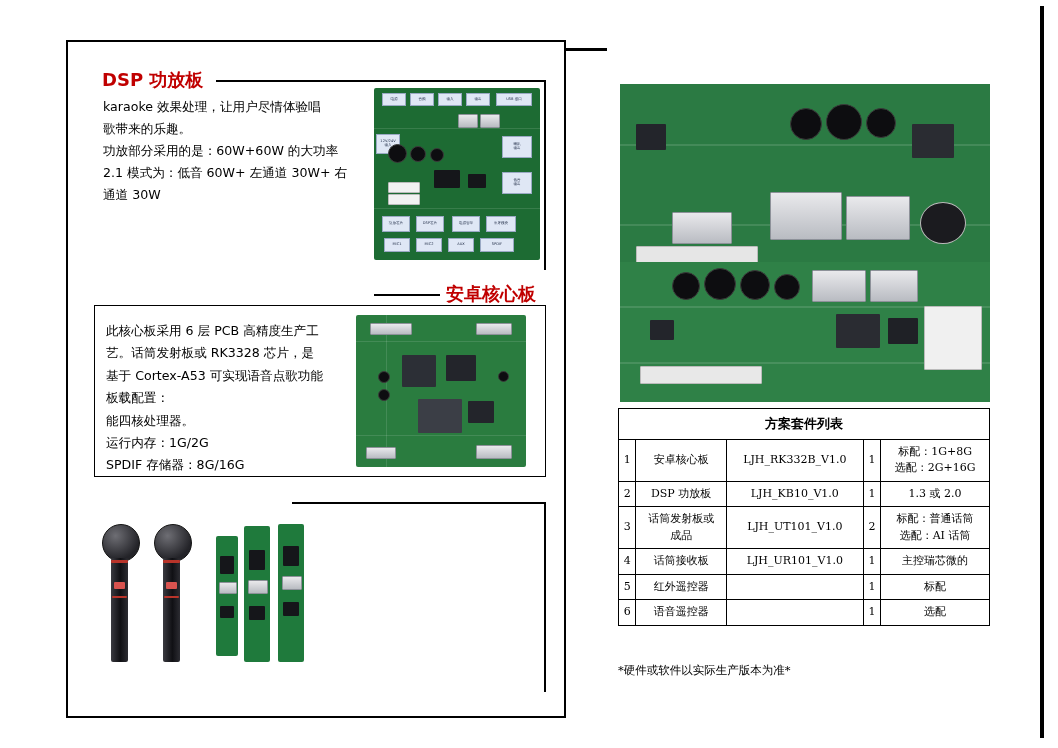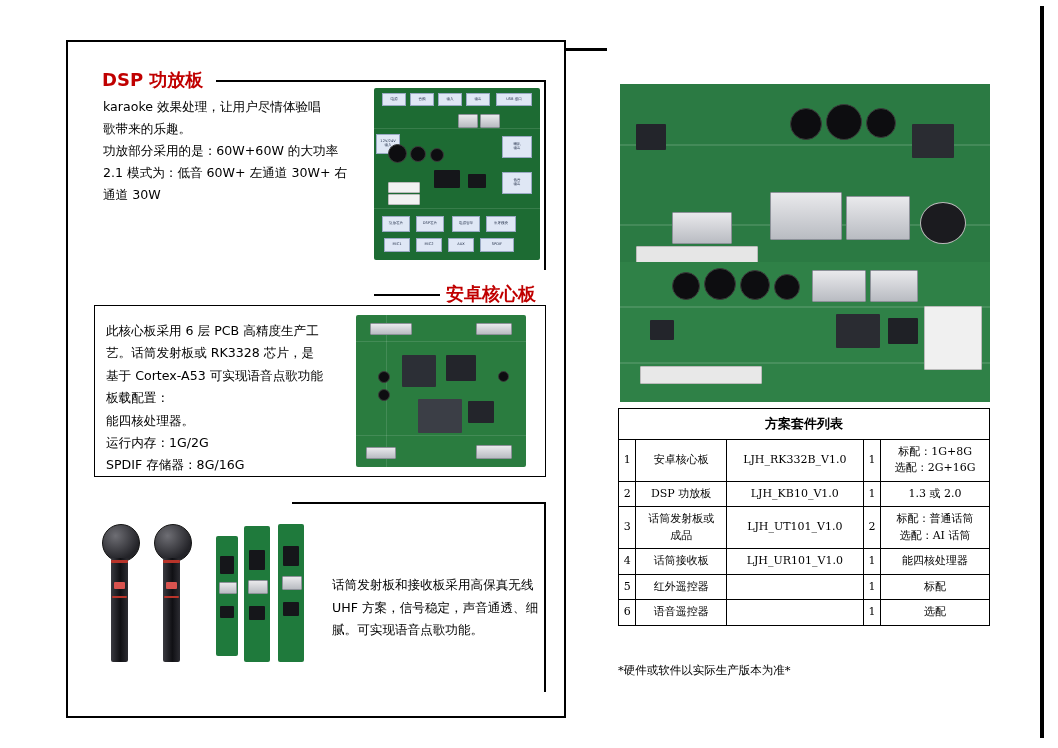--- a/index.html
+++ b/index.html
@@ -394,25 +394,20 @@
     <div class="silver" style="left:120px; top:8px; width:34px; height:10px;"></div>
     <div class="silver" style="left:10px; top:132px; width:28px; height:10px;"></div>
     <div class="silver" style="left:120px; top:130px; width:34px; height:12px;"></div>
     <div class="cap" style="left:22px; top:56px; width:10px; height:10px;"></div>
     <div class="cap" style="left:22px; top:74px; width:10px; height:10px;"></div>
     <div class="cap" style="left:142px; top:56px; width:9px; height:9px;"></div>
   </div>
 
   <div class="sec-mic-rule"></div>
   <div class="sec-mic-rule-v"></div>
-  <div class="mic-text">
-    <div>话筒发射板和接收板采用高保真无线</div>
-    <div>UHF 方案，信号稳定，声音通透、细</div>
-    <div>腻。可实现语音点歌功能。</div>
-  </div>
 
   <div class="mic" style="left:100px; top:524px; width:44px; height:138px;">
     <div class="mic-head" style="left:2px; top:0;"></div>
     <div class="mic-neck" style="left:11px; top:34px; width:17px; height:104px;"></div>
     <div class="mic-ring" style="left:11px; top:36px; width:17px; height:3px;"></div>
     <div class="mic-screen" style="left:14px; top:58px; width:11px; height:7px;"></div>
     <div class="mic-ring" style="left:12px; top:72px; width:15px; height:2px;"></div>
   </div>
 
   <div class="mic" style="left:152px; top:524px; width:44px; height:138px;">
@@ -508,21 +503,21 @@
           <span>标配：普通话筒</span>
           <span>选配：AI 话筒</span>
         </td>
       </tr>
 
       <tr>
         <td>4</td>
         <td>话筒接收板</td>
         <td>LJH_UR101_V1.0</td>
         <td>1</td>
-        <td>能四核处理器</td>
+        <td>主控瑞芯微的</td>
       </tr>
 
       <tr>
         <td>5</td>
         <td>红外遥控器</td>
         <td></td>
         <td>1</td>
         <td>标配</td>
       </tr>
 

